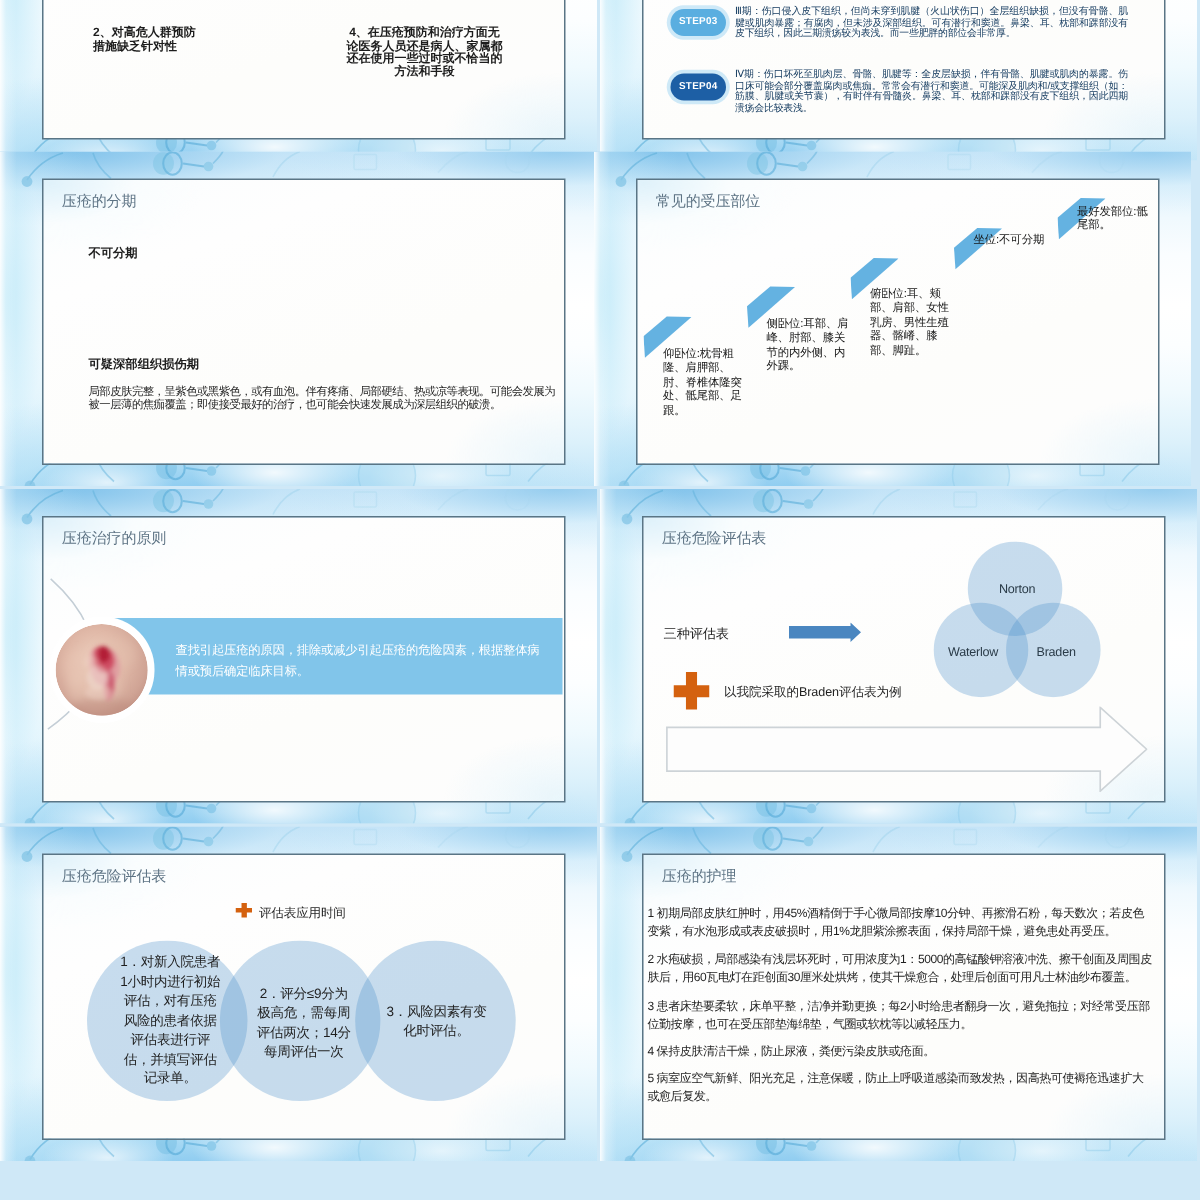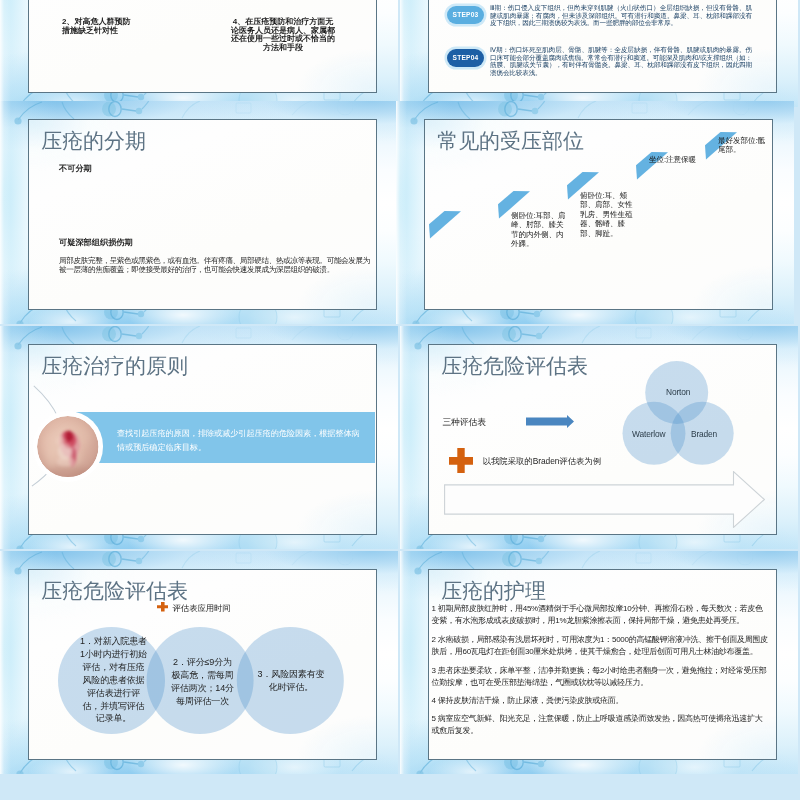--- a/index.html
+++ b/index.html
@@ -20,21 +20,21 @@
   linear-gradient(180deg,#c7e5f8 0%,#dcf1fc 9%,#f0f9fe 20%,#fafdff 31%,#ffffff 46%,#fcfeff 58%,#f0fafe 72%,#dcf1fb 87%,#c4e6f8 100%);
 }
 .bgsvg{position:absolute;left:0;top:0;width:398px;height:223px;}
 .card{position:absolute;left:27.5px;top:17.5px;width:349.5px;height:191px;
  background:
   radial-gradient(ellipse 30% 26% at 1% 1%, rgba(222,241,250,.95) 0%, rgba(245,252,254,.4) 55%, rgba(255,255,255,0) 100%),
   radial-gradient(ellipse 22% 22% at 99% 99%, rgba(228,244,251,.8) 0%, rgba(255,255,255,0) 100%),
   linear-gradient(160deg,#fbfdfe 0%,#fefefe 26%,#fdfdfb 62%,#fdfdfd 100%);
  border:1.5px solid #5a7585;box-sizing:border-box;overflow:hidden;}
 .ly{position:absolute;left:0;top:0;width:398px;height:223px;}
-.ttl{position:absolute;color:#5d7384;white-space:nowrap;font-size:21px;letter-spacing:-.05px;}
+.ttl{position:absolute;color:#5d7384;white-space:nowrap;font-size:10px;letter-spacing:-.05px;}
 .tx{position:absolute;color:#333;}
 
 
 .c1a{left:62px;top:134px;width:124px;font-size:8px;line-height:8.6px;text-align:left;
  font-weight:700;color:#1c1c1c;white-space:pre-line;}
 .c1b{left:206px;top:134px;width:154px;font-size:8px;line-height:8.6px;text-align:center;
  font-weight:700;color:#1c1c1c;white-space:pre-line;}
 
 
 .stepbadge{position:absolute;width:37px;height:18px;border-radius:9px;color:#fff;
@@ -282,23 +282,24 @@
         </svg>
         <svg class="chev ch2" viewBox="0 0 33 29">
           <path d="M16 0 L33 0.4 L1 28.5 L0 13.6 Z" fill="#64b2e1"></path>
         </svg>
         <svg class="chev ch3" viewBox="0 0 33 29">
           <path d="M16 0 L33 0.4 L1 28.5 L0 13.6 Z" fill="#64b2e1"></path>
         </svg>
         <svg class="chev ch4" viewBox="0 0 33 29">
           <path d="M16 0 L33 0.4 L1 28.5 L0 13.6 Z" fill="#64b2e1"></path>
         </svg>
+        <div class="tx site si0">仰卧位:枕骨粗隆、肩胛部、肘、脊椎体隆突处、骶尾部、足跟。</div>
         <div class="tx site si1">侧卧位:耳部、肩峰、肘部、膝关节的内外侧、内外踝。</div>
         <div class="tx site si2">俯卧位:耳、颊部、肩部、女性乳房、男性生殖器、髂嵴、膝部、脚趾。</div>
-        <div class="tx site si3">坐位:注意保暖</div>
+        <div class="tx site si3">坐位:不可分期</div>
         <div class="tx site si4">最好发部位:骶尾部。</div>
       </div>
     </div>
 <div class="slide" style="left:0px;top:326px">
       <div class="bg"></div>
       <svg class="bgsvg" viewBox="0 0 398 223">
 <g fill="none" opacity=".8">
  <path d="M18,19 C24,10 32,4 42,1" stroke="#5fb0da" stroke-width="1.2" opacity=".75"></path>
  <circle cx="18" cy="20" r="3.6" fill="#79bfe2" stroke="none" opacity=".8"></circle>
  <path d="M62,1 C64,8 68,13 74,18" stroke="#5fb0da" stroke-width="1.1" opacity=".6"></path>

